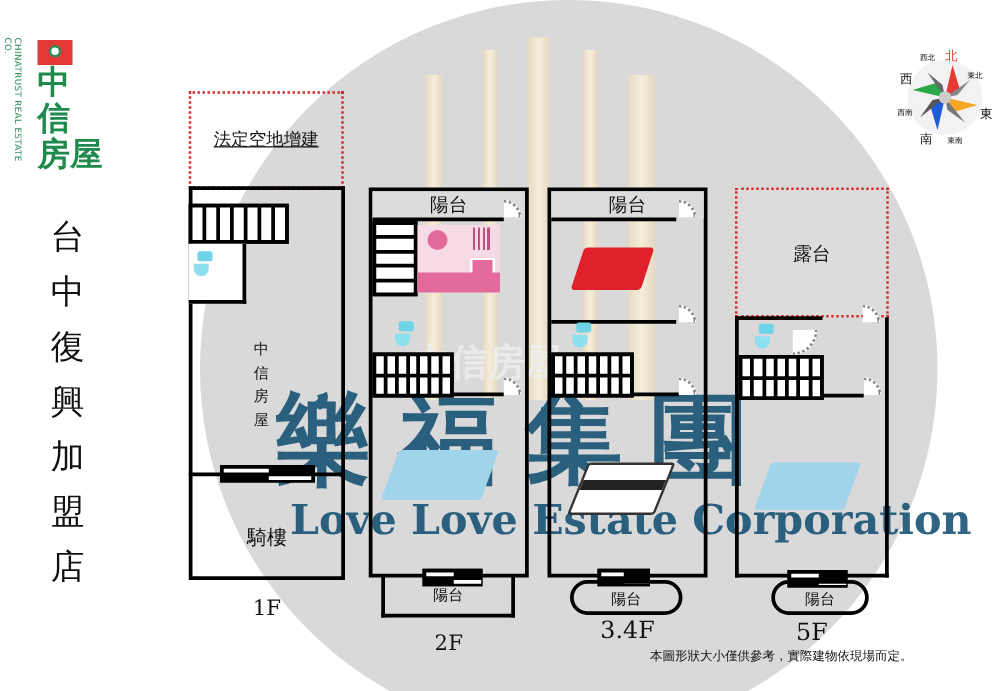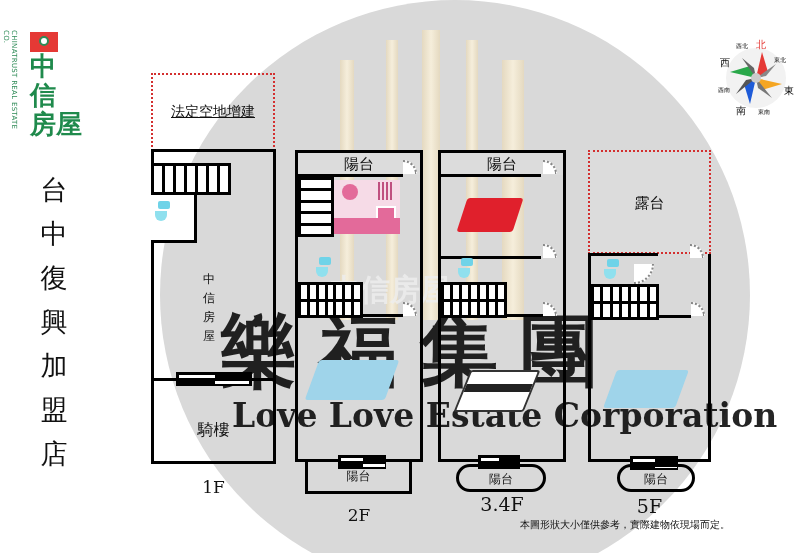--- a/index.html
+++ b/index.html
@@ -1,21 +1,21 @@
 <!DOCTYPE html>
 <html><head>
 <meta charset="utf-8">
 <style>
   html,body{margin:0;padding:0;}
   body{width:800px;height:553px;position:relative;overflow:hidden;background:#ffffff;font-family:"DejaVu Serif","Liberation Serif",serif;color:#111;}
   .abs{position:absolute;}
   
   .wm-circle{left:160px;top:0px;width:590px;height:590px;border-radius:50%;background:#d9d9d9;}
   .wm-bar{background:linear-gradient(90deg,#e8d9b8,#fff5dc,#e8d9b8);opacity:.75;}
-  .wm-text{color:#000000;font-weight:bold;white-space:nowrap;opacity:.85;}
+  .wm-text{color:#0c4a6e;font-weight:bold;white-space:nowrap;opacity:.85;}
   
   .logo-box{left:30px;top:32px;width:28px;height:20px;background:#e53935;}
   .logo-box::after{content:"";position:absolute;left:9px;top:4px;width:10px;height:10px;border-radius:50%;background:#fff;border:2px solid #2e8b57;box-sizing:border-box;}
   .logo-name{left:30px;top:52px;width:60px;font-family:"DejaVu Sans",sans-serif;color:#1f8a4c;font-weight:bold;font-size:26px;line-height:29px;}
   .logo-en{left:6px;top:30px;width:12px;height:110px;writing-mode:vertical-rl;font-family:"DejaVu Sans",sans-serif;font-size:7px;color:#2e8b57;letter-spacing:.3px;}
   .branch{left:34px;top:168px;width:40px;font-size:27px;line-height:44px;text-align:center;font-family:"DejaVu Serif",serif;}
   
   .wall{border:3px solid #000;box-sizing:border-box;}
   .dotted{border:2px dotted #d32f2f;box-sizing:border-box;}
   .label{font-size:15px;font-weight:normal;text-align:center;white-space:nowrap;}

